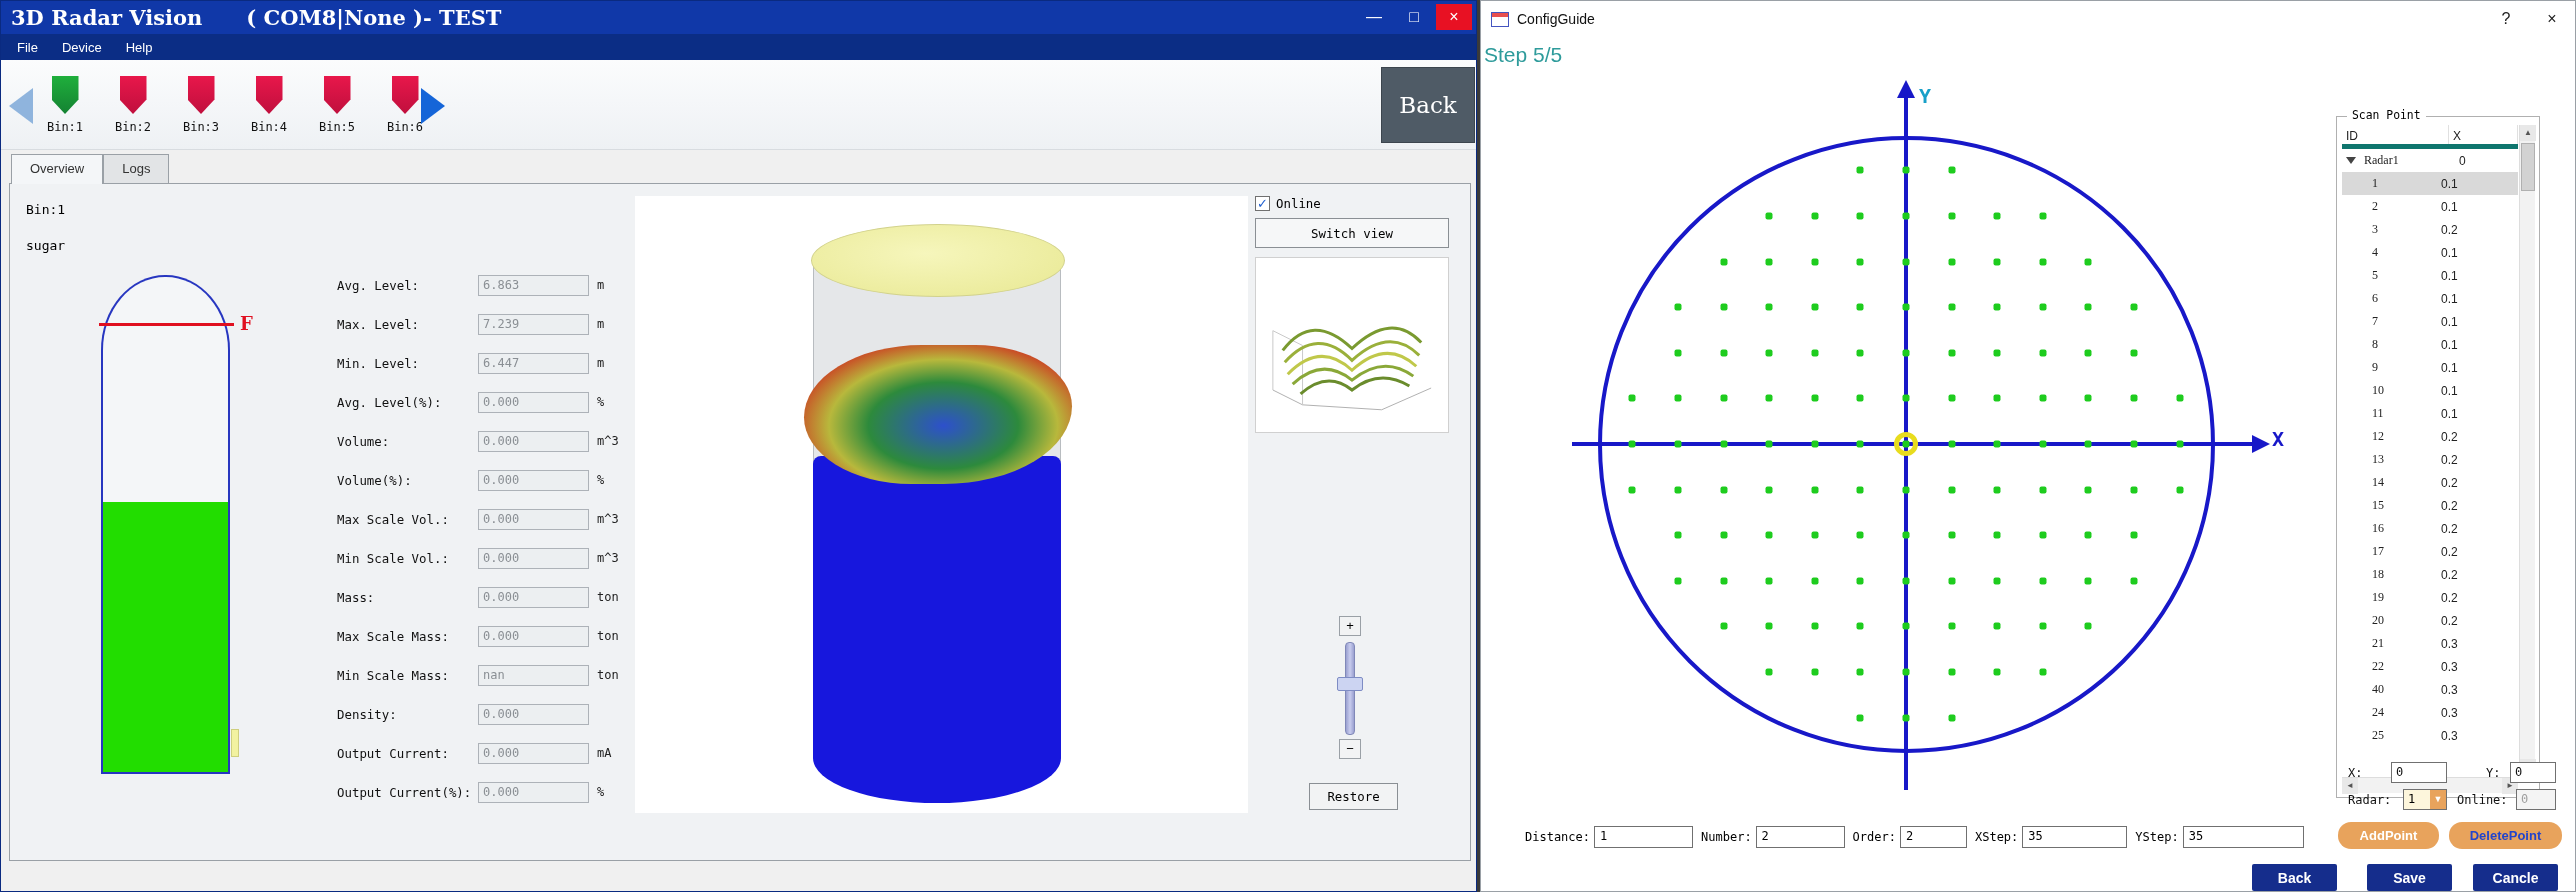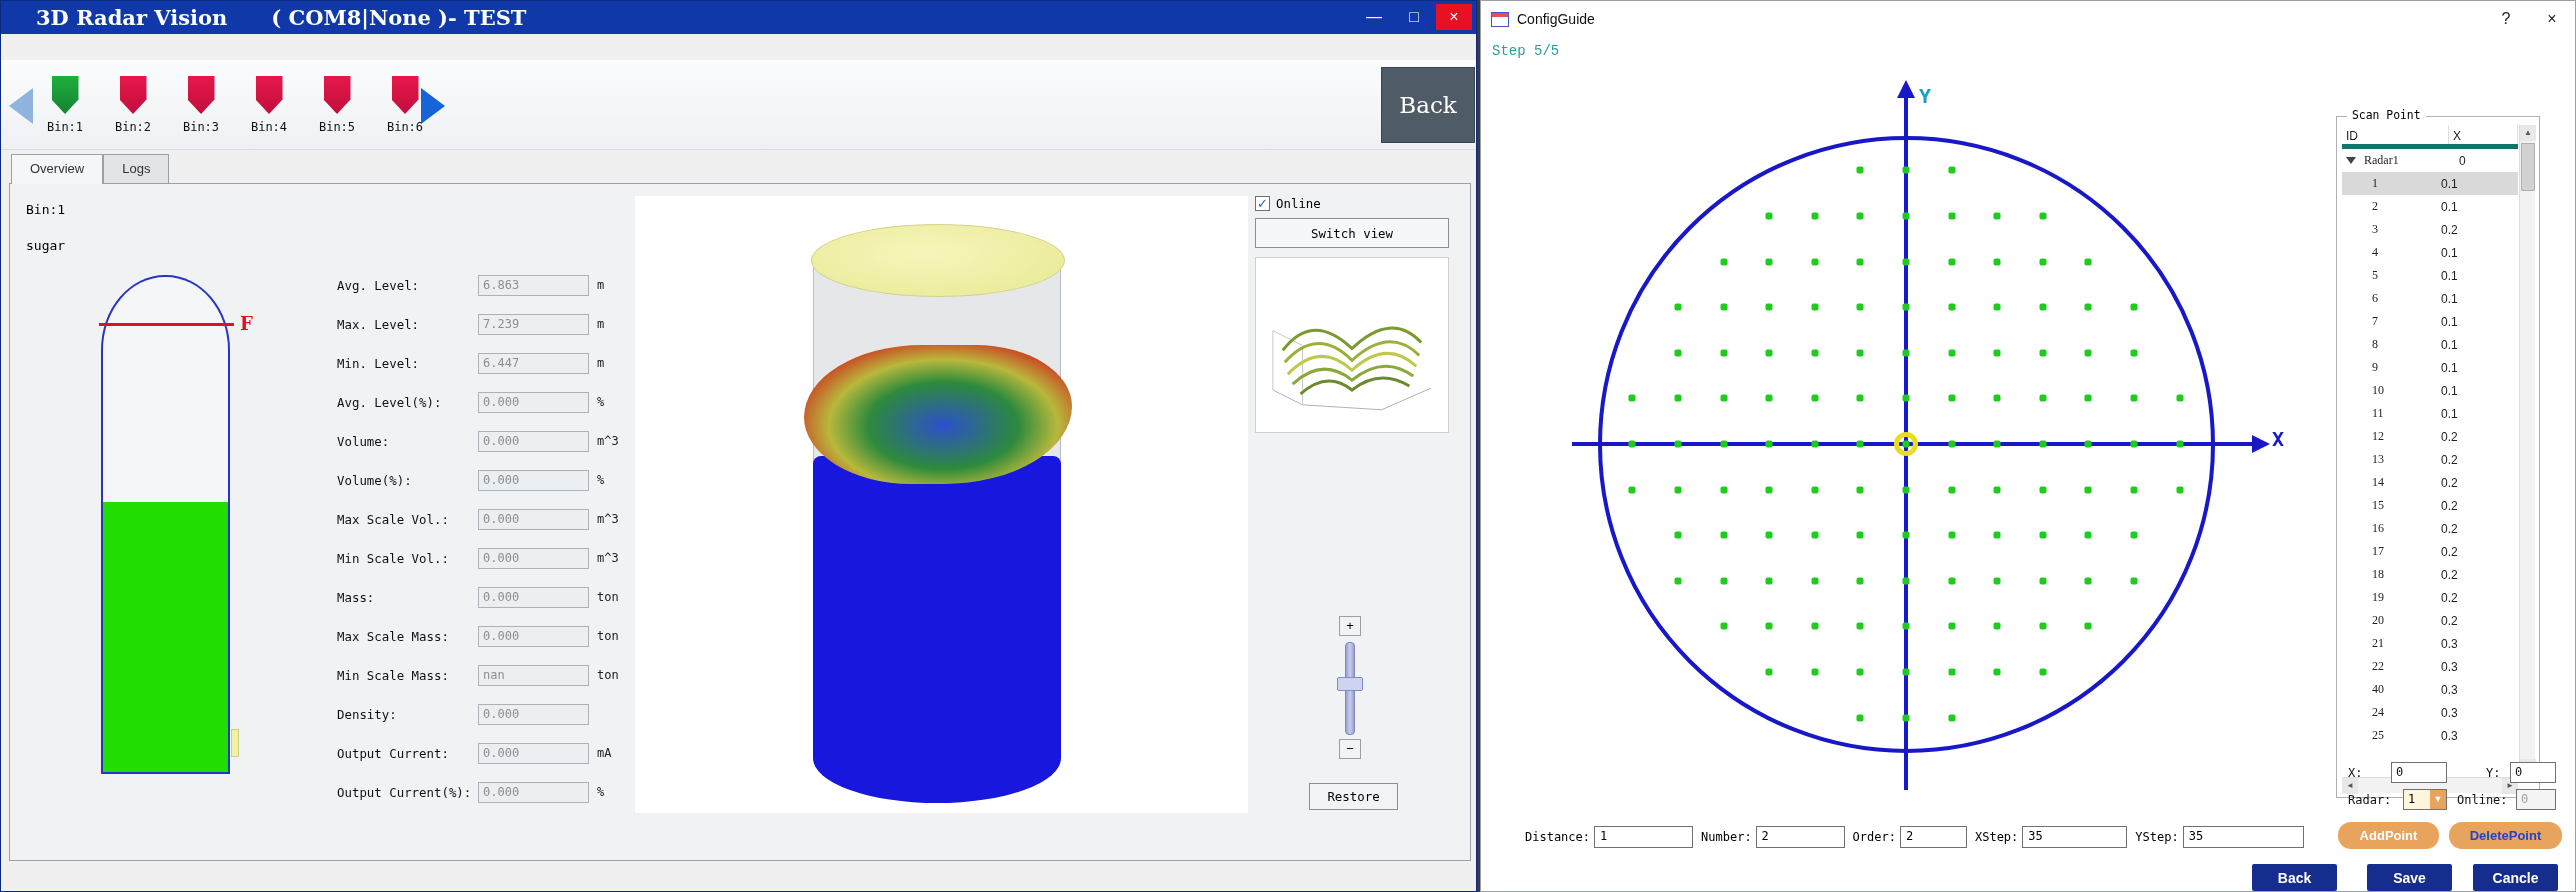--- a/index.html
+++ b/index.html
@@ -1,21 +1,21 @@
 <!DOCTYPE html>
 <html style="--title_blue: #1038a8; --axis_blue: #1818c8; --dot_green: #1ecc1e; --bin_green: #1faf3c; --bin_red: #e8174b; --step_teal: #2e9b9b; --btn_navy: #152d8c; --btn_orange: #e8a35c; --tank_green: #22dd00; --level_red: #e01020;"><head>
 <meta charset="utf-8">
 <style>
   * { box-sizing: border-box; margin: 0; padding: 0; }
   html,body { width:2576px; height:892px; background:#3a3a3a; font-family:"Liberation Sans",sans-serif; overflow:hidden; }
   #root { position:relative; width:2576px; height:892px; }
 
   
   .lwin { position:absolute; left:0; top:0; width:1477px; height:892px; background:#f0f0f0; border:1px solid #0a2a80; }
-  .l-titlebar { position:absolute; left:0; top:0; width:100%; height:33px; background:var(--title_blue); display:flex; align-items:center;padding-left:25px; }
+  .l-titlebar { position:absolute; left:0; top:0; width:100%; height:33px; background:var(--title_blue); display:flex; align-items:center; }
   .l-title { color:#fff; font-family:"DejaVu Serif",serif; font-weight:bold; font-size:21px; padding-left:10px; white-space:pre; }
   .winbtns { position:absolute; right:4px; top:3px; display:flex; gap:4px; }
   .winbtn { width:36px; height:26px; display:flex; align-items:center; justify-content:center; color:#fff; font-size:16px; cursor:default; }
   .winbtn.close { background:#e81123; }
   .l-menubar { position:absolute; left:0; top:33px; width:100%; height:26px; background:#0b2d85; display:flex; align-items:center; gap:4px; padding-left:6px; }
   .menu-item { color:#fff; font-size:13px; padding:3px 10px; }
   .l-toolbar { position:absolute; left:0; top:59px; width:100%; height:90px; background:linear-gradient(#fbfcfd,#eef1f4); border-bottom:1px solid #d8dce0; }
   .nav-arrow { position:absolute; top:28px; width:0; height:0; }
   .nav-arrow.left { left:8px; border-top:18px solid transparent; border-bottom:18px solid transparent; border-right:24px solid #8fb4dd; }
   .nav-arrow.right { left:420px; border-top:18px solid transparent; border-bottom:18px solid transparent; border-left:24px solid #1565d8; }
@@ -69,21 +69,21 @@
   .restore { position:absolute; left:1299px; top:599px; width:89px; height:27px; background:#f2f3f4; border:1px solid #8a8f94; font-family:"DejaVu Sans Mono",monospace; font-size:12.4px; }
 
   
   .rwin { position:absolute; left:1480px; top:0; width:1096px; height:892px; background:#fff; border:1px solid #9aa0a6; }
   .r-titlebar { position:absolute; left:0; top:0; width:100%; height:36px; background:#fff; display:flex; align-items:center; }
   .r-icon { width:18px; height:15px; margin-left:10px; border:1px solid #4455c0; background:linear-gradient(#e85050 30%, #fff 30%); }
   .r-title { margin-left:8px; font-size:14px; color:#111; }
   .r-btn { position:absolute; top:0; width:46px; height:36px; text-align:center; line-height:36px; font-size:16px; color:#222; }
   .r-btn.help { right:46px; }
   .r-btn.close2 { right:0; }
-  .step { position:absolute; left:11px; top:42px; color:var(--step_teal); font-family:Liberation Mono, monospace; font-size:14px; }
+  .step { position:absolute; left:3px; top:42px; color:var(--step_teal); font-family:Liberation Sans, sans-serif; font-size:21px; }
 
   
   .plot-circle { position:absolute; left:117px; top:135px; width:617px; height:617px; border:4px solid var(--axis_blue); border-radius:50%; }
   .axis-y { position:absolute; left:423px; top:95px; width:4px; height:694px; background:var(--axis_blue); }
   .axis-x { position:absolute; left:91px; top:441px; width:682px; height:4px; background:var(--axis_blue); }
   .arrow-up { position:absolute; left:416px; top:79px; width:0; height:0; border-left:9px solid transparent; border-right:9px solid transparent; border-bottom:18px solid var(--axis_blue); }
   .arrow-right { position:absolute; left:771px; top:434px; width:0; height:0; border-top:9px solid transparent; border-bottom:9px solid transparent; border-left:18px solid var(--axis_blue); }
   .ylab { position:absolute; left:438px; top:83px; color:#18a0c8; font-weight:bold; font-size:20px; font-family:"DejaVu Sans Mono",monospace; }
   .xlab { position:absolute; left:791px; top:426px; color:var(--axis_blue); font-weight:bold; font-size:20px; font-family:"DejaVu Sans Mono",monospace; }
   .dots-host { position:absolute; left:425px; top:443px; width:0; height:0; }
@@ -146,20 +146,28 @@
   <div class="lwin">
     <div class="l-titlebar">
       <span class="l-title">3D Radar Vision      ( COM8|None )- TEST</span>
       <div class="winbtns">
         <span class="winbtn">—</span>
         <span class="winbtn">□</span>
         <span class="winbtn close">×</span>
       </div>
     </div>
 
+    <div class="l-menubar">
+
+        <span class="menu-item">File</span>
+
+        <span class="menu-item">Device</span>
+
+        <span class="menu-item">Help</span>
+      </div>
 
     <div class="l-toolbar">
       <div class="nav-arrow left"></div>
       <div class="bins">
 
           <div class="bin active">
             <div class="bin-shield"></div>
             <div class="bin-label">Bin:1</div>
           </div>
 

